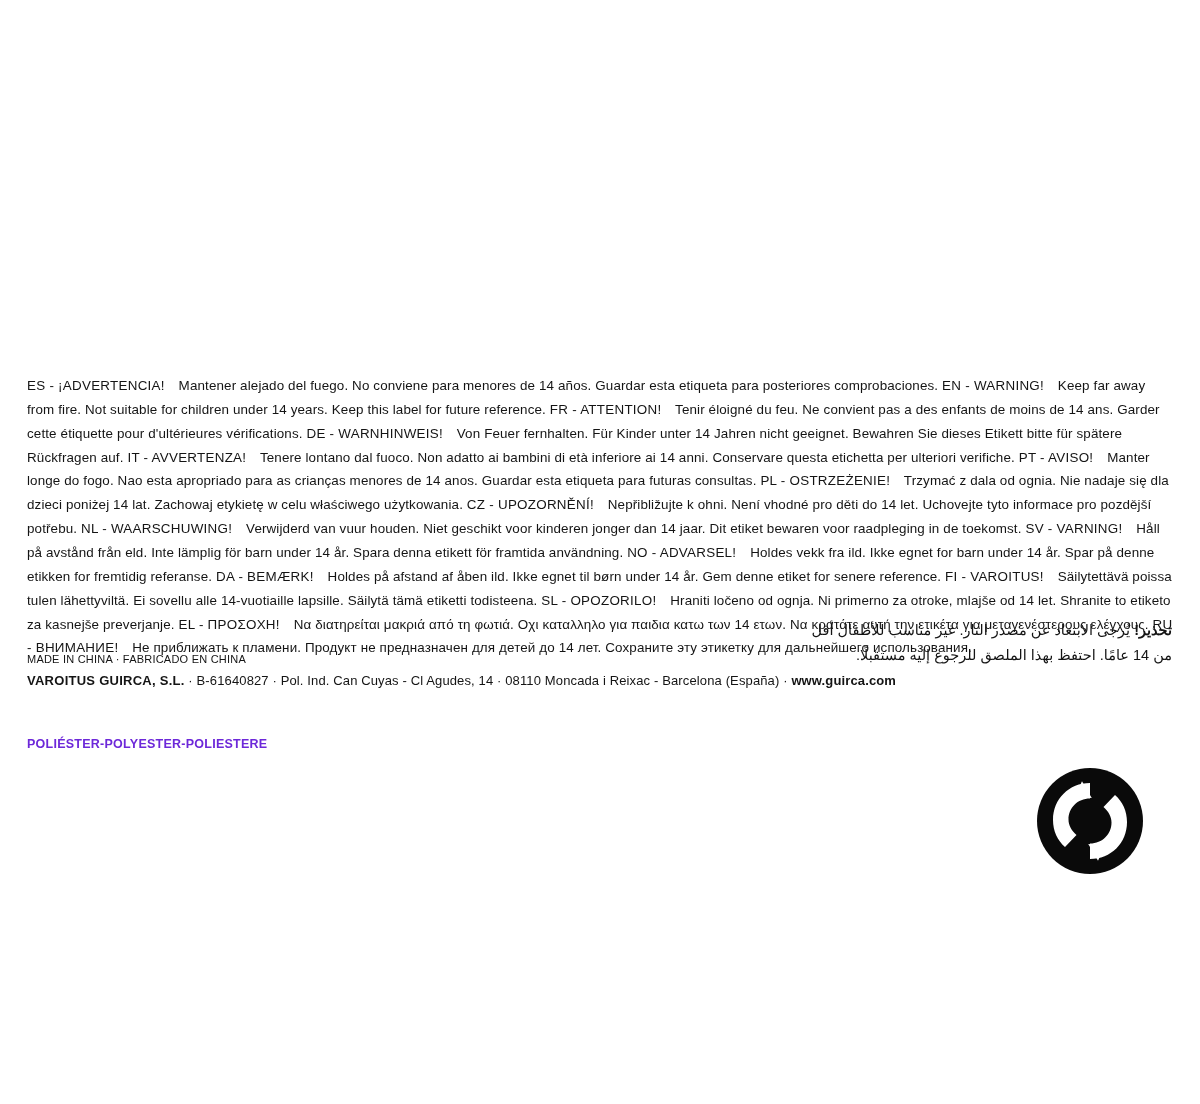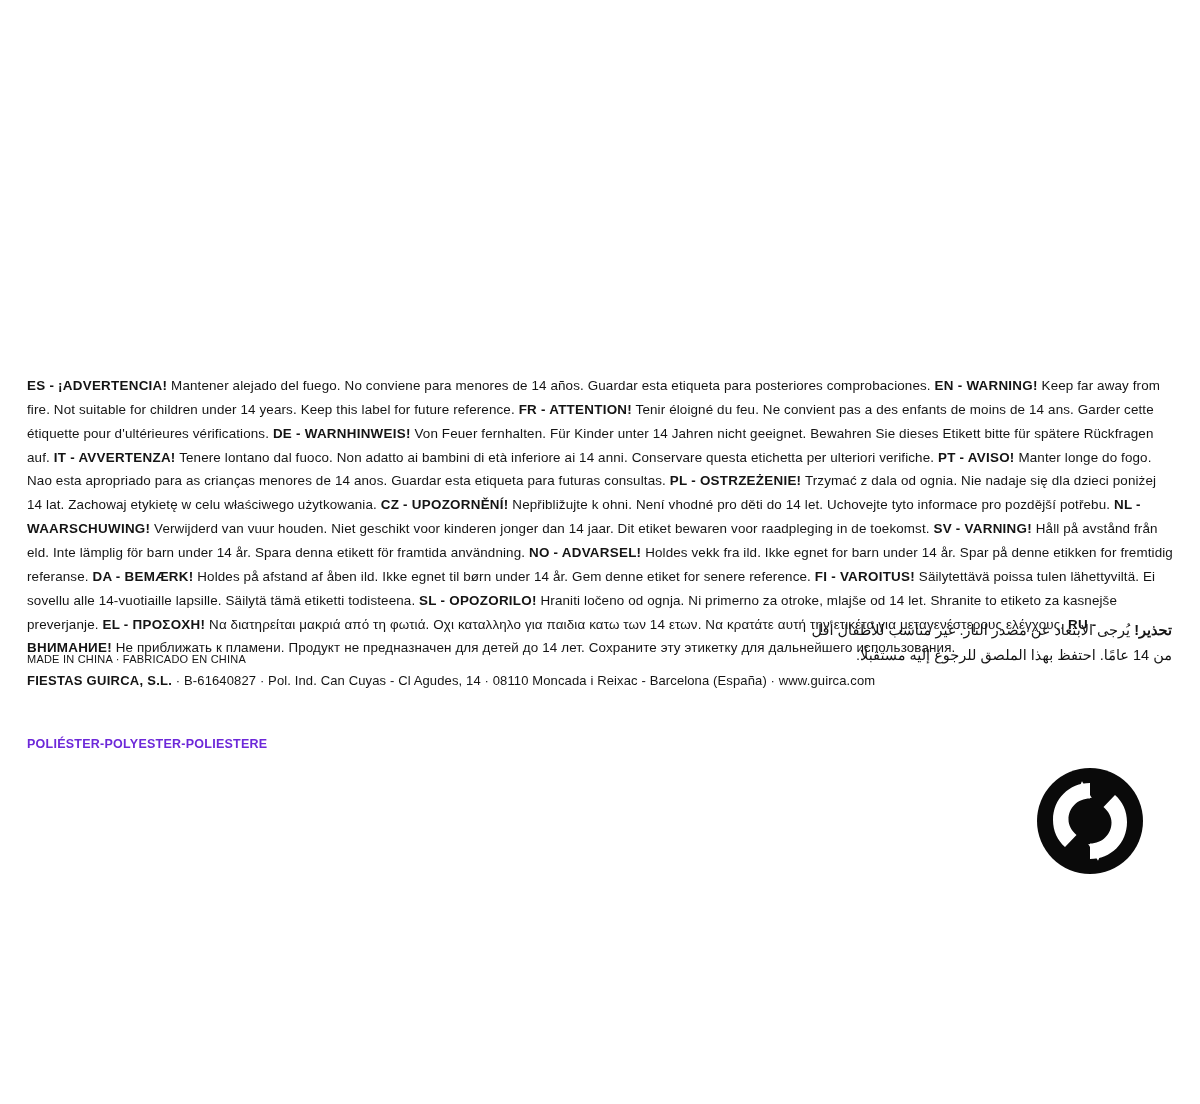--- a/index.html
+++ b/index.html
@@ -31,25 +31,26 @@
     top: 374px;
     width: 1146px;
     font-size: 13.4px;
     line-height: 1.78;
     text-align: left;
     color: #141414;
     letter-spacing: 0.01em;
   }
 
   .warning-block .lang {
-    font-weight: bold;
+    font-weight: normal;
     letter-spacing: 0.02em;
   }
   .warning-block .txt {
     font-weight: normal;
+    padding-left: 10px;
   }
 
   
   .arabic-block {
     position: absolute;
     right: 28px;
     top: 618px;
     width: 620px;
     text-align: right;
     direction: rtl;
@@ -77,21 +78,21 @@
     font-size: 13px;
     letter-spacing: 0.01em;
     color: #141414;
     white-space: nowrap;
   }
   .company-line .company-name {
     font-weight: bold;
     letter-spacing: 0.02em;
   }
   .company-line .company-web {
-    font-weight: normal;
+    font-weight: bold;
   }
 
   
   .material-line {
     position: absolute;
     left: 27px;
     top: 737px;
     font-size: 12.5px;
     font-weight: bold;
     letter-spacing: 0.02em;
@@ -119,21 +120,21 @@
     <span class="lang">ES - ¡ADVERTENCIA!</span><span class="txt"> Mantener alejado del fuego. No conviene para menores de 14 años. Guardar esta etiqueta para posteriores comprobaciones. </span><span class="lang">EN - WARNING!</span><span class="txt"> Keep far away from fire. Not suitable for children under 14 years. Keep this label for future reference. </span><span class="lang">FR - ATTENTION!</span><span class="txt"> Tenir éloigné du feu. Ne convient pas a des enfants de moins de 14 ans. Garder cette étiquette pour d'ultérieures vérifications. </span><span class="lang">DE - WARNHINWEIS!</span><span class="txt"> Von Feuer fernhalten. Für Kinder unter 14 Jahren nicht geeignet. Bewahren Sie dieses Etikett bitte für spätere Rückfragen auf. </span><span class="lang">IT - AVVERTENZA!</span><span class="txt"> Tenere lontano dal fuoco. Non adatto ai bambini di età inferiore ai 14 anni. Conservare questa etichetta per ulteriori verifiche. </span><span class="lang">PT - AVISO!</span><span class="txt"> Manter longe do fogo. Nao esta apropriado para as crianças menores de 14 anos. Guardar esta etiqueta para futuras consultas. </span><span class="lang">PL - OSTRZEŻENIE!</span><span class="txt"> Trzymać z dala od ognia. Nie nadaje się dla dzieci poniżej 14 lat. Zachowaj etykietę w celu właściwego użytkowania. </span><span class="lang">CZ - UPOZORNĚNÍ!</span><span class="txt"> Nepřibližujte k ohni. Není vhodné pro děti do 14 let. Uchovejte tyto informace pro pozdější potřebu. </span><span class="lang">NL - WAARSCHUWING!</span><span class="txt"> Verwijderd van vuur houden. Niet geschikt voor kinderen jonger dan 14 jaar. Dit etiket bewaren voor raadpleging in de toekomst. </span><span class="lang">SV - VARNING!</span><span class="txt"> Håll på avstånd från eld. Inte lämplig för barn under 14 år. Spara denna etikett för framtida användning. </span><span class="lang">NO - ADVARSEL!</span><span class="txt"> Holdes vekk fra ild. Ikke egnet for barn under 14 år. Spar på denne etikken for fremtidig referanse. </span><span class="lang">DA - BEMÆRK!</span><span class="txt"> Holdes på afstand af åben ild. Ikke egnet til børn under 14 år. Gem denne etiket for senere reference. </span><span class="lang">FI - VAROITUS!</span><span class="txt"> Säilytettävä poissa tulen lähettyviltä. Ei sovellu alle 14-vuotiaille lapsille. Säilytä tämä etiketti todisteena. </span><span class="lang">SL - OPOZORILO!</span><span class="txt"> Hraniti ločeno od ognja. Ni primerno za otroke, mlajše od 14 let. Shranite to etiketo za kasnejše preverjanje. </span><span class="lang">EL - ΠΡΟΣΟΧΗ!</span><span class="txt"> Να διατηρείται μακριά από τη φωτιά. Οχι καταλληλο για παιδια κατω των 14 ετων. Να κρατάτε αυτή την ετικέτα για μεταγενέστερους ελέγχους. </span><span class="lang">RU - ВНИМАНИЕ!</span><span class="txt"> Не приближать к пламени. Продукт не предназначен для детей до 14 лет. Сохраните эту этикетку для дальнейшего использования.</span>
   </div>
 
   <div class="arabic-block">
     <div><span class="ar-bold">تحذير!</span><span> يُرجى الابتعاد عن مصدر النار. غير مناسب للأطفال أقل</span></div>
     <div>من 14 عامًا. احتفظ بهذا الملصق للرجوع إليه مستقبلًا.</div>
   </div>
 
   <div class="origin-line">MADE IN CHINA · FABRICADO EN CHINA</div>
 
-  <div class="company-line"><span class="company-name">FIESTAS GUIRCA, S.L.</span><span> · B-61640827 · Pol. Ind. Can Cuyas - Cl Agudes, 14 · 08110 Moncada i Reixac - Barcelona (España) · </span><span class="company-web">www.guirca.com</span></div>
+  <div class="company-line"><span class="company-name">VAROITUS GUIRCA, S.L.</span><span> · B-61640827 · Pol. Ind. Can Cuyas - Cl Agudes, 14 · 08110 Moncada i Reixac - Barcelona (España) · </span><span class="company-web">www.guirca.com</span></div>
 
   <div class="material-line">POLIÉSTER-POLYESTER-POLIESTERE</div>
 
   <div class="recycle-mark">
     <svg width="108" height="108" viewBox="0 0 108 108" xmlns="http://www.w3.org/2000/svg" aria-hidden="true">
       <circle cx="54" cy="54" r="53" fill="#0a0a0a"></circle>
 
       <path d="M54 16
                C 33 16, 17 32, 17 53
                C 17 64, 21.5 73.5, 29 80

